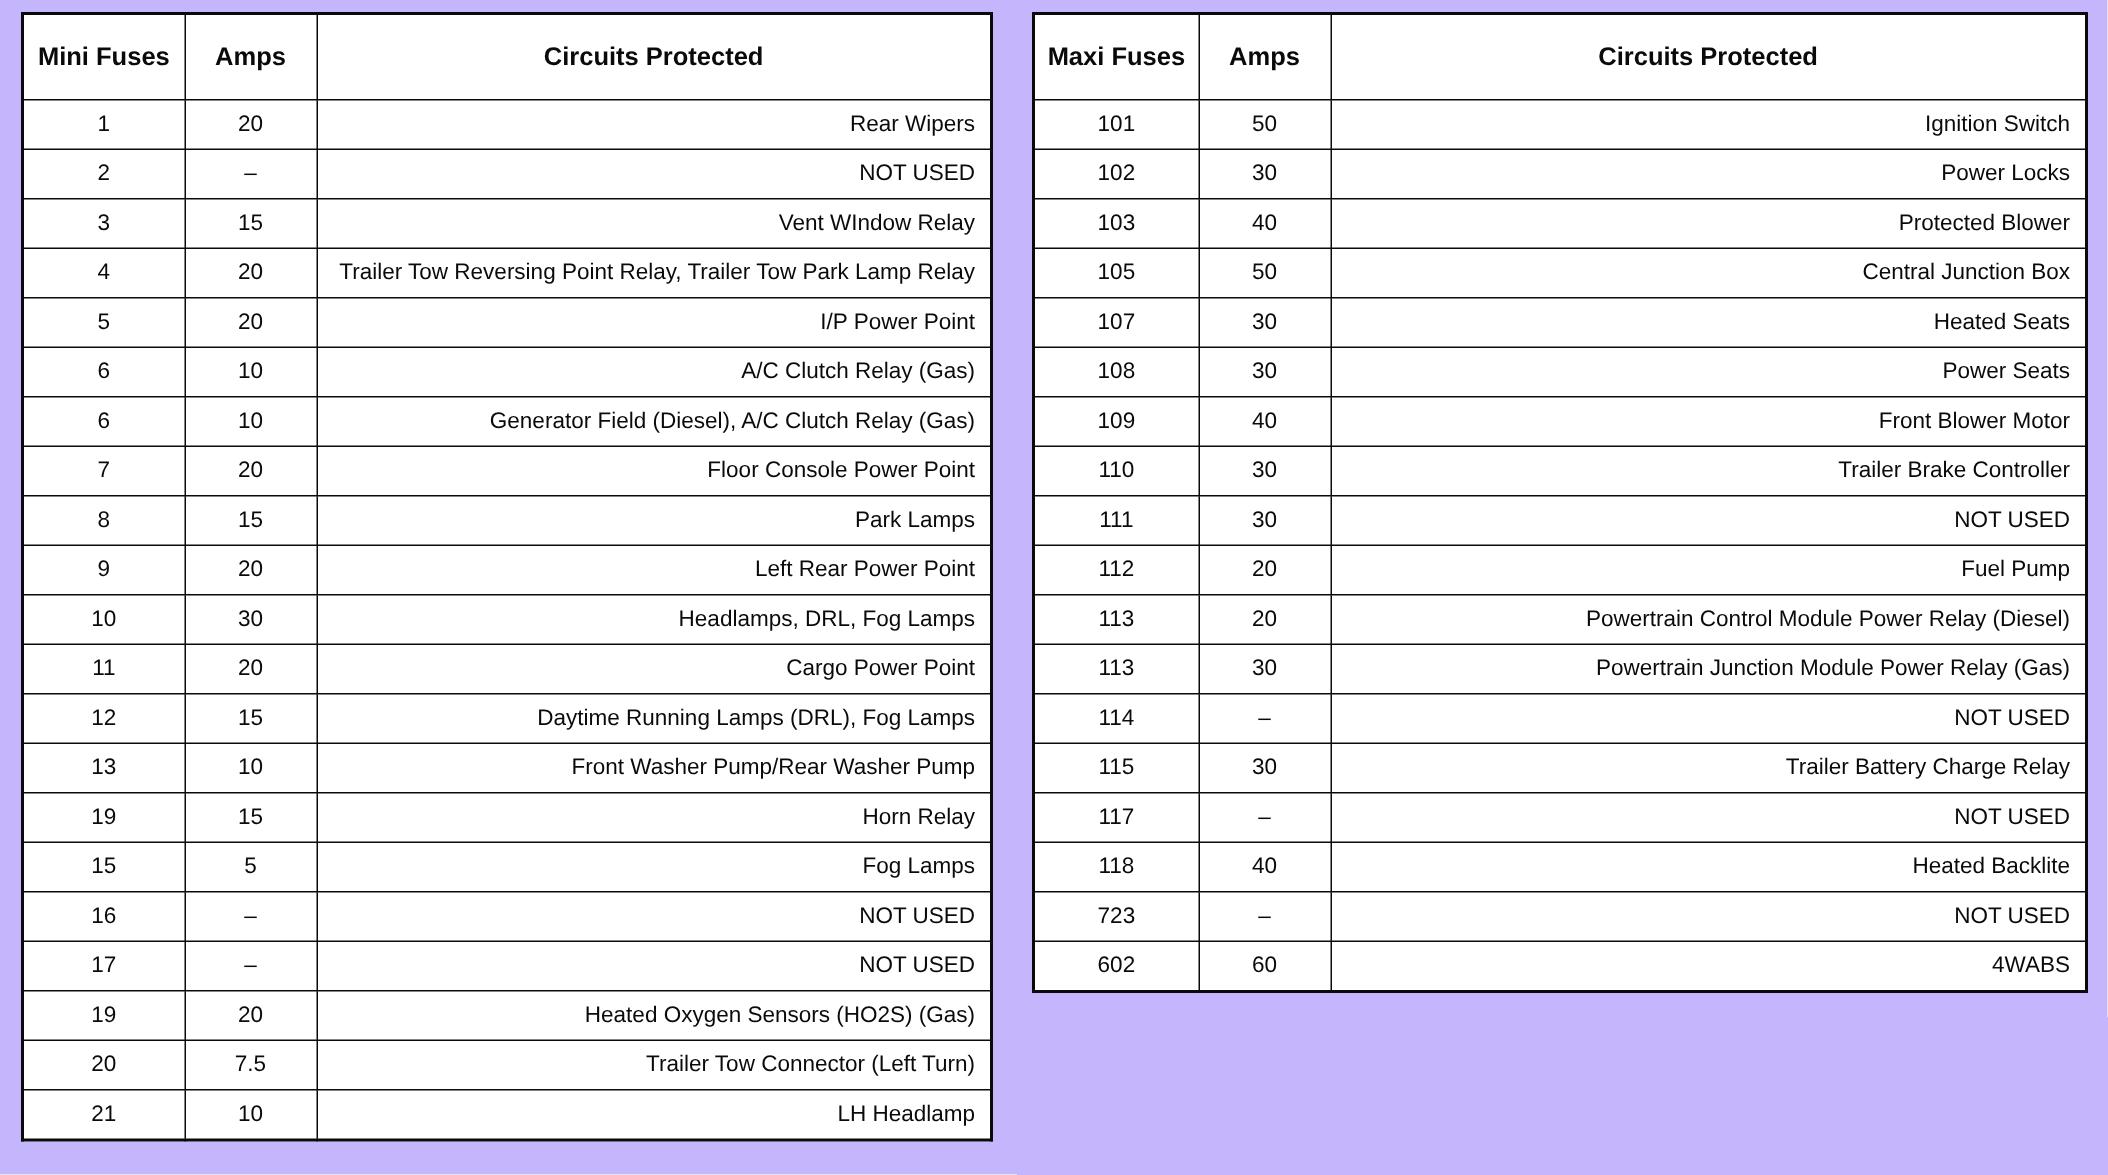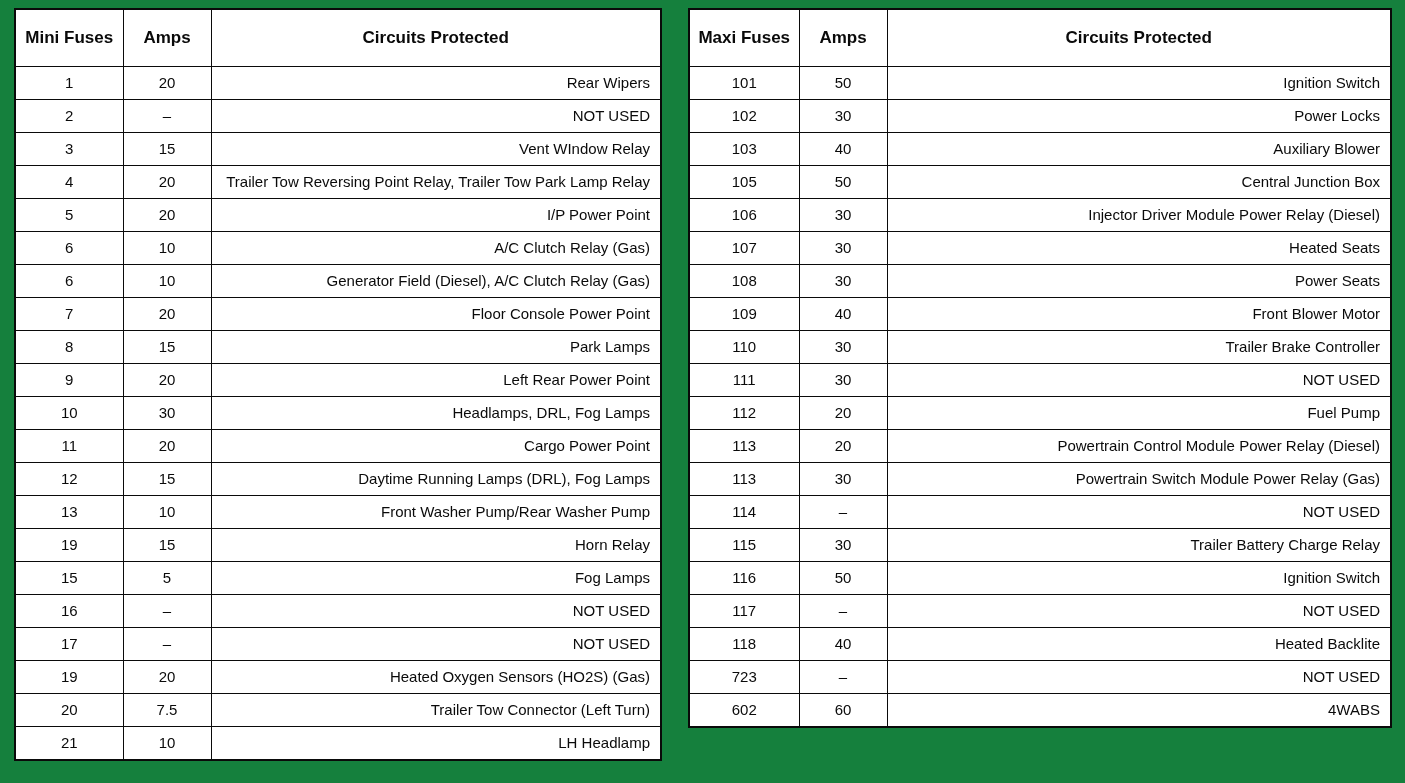--- a/index.html
+++ b/index.html
@@ -6,21 +6,21 @@
     margin: 0;
     padding: 0;
     background: #ffffff;
     font-family: "Liberation Sans", sans-serif;
     color: #0a0a0a;
   }
   .page {
     position: relative;
     width: 1405px;
     height: 783px;
-    background: #15803d;
+    background: #c4b5fd;
     overflow: hidden;
   }
   table.fuse-table {
     position: absolute;
     border-collapse: collapse;
     table-layout: fixed;
     background: #ffffff;
     border: 2px solid #0a0a0a;
   }
   #mini-table { left: 14px; top: 8px; width: 646px; }
@@ -200,33 +200,28 @@
           <td class="circuit">Ignition Switch</td>
         </tr>
         <tr>
           <td class="num">102</td>
           <td class="num">30</td>
           <td class="circuit">Power Locks</td>
         </tr>
         <tr>
           <td class="num">103</td>
           <td class="num">40</td>
-          <td class="circuit">Auxiliary Blower</td>
+          <td class="circuit">Protected Blower</td>
         </tr>
         <tr>
           <td class="num">105</td>
           <td class="num">50</td>
           <td class="circuit">Central Junction Box</td>
         </tr>
         <tr>
-          <td class="num">106</td>
-          <td class="num">30</td>
-          <td class="circuit">Injector Driver Module Power Relay (Diesel)</td>
-        </tr>
-        <tr>
           <td class="num">107</td>
           <td class="num">30</td>
           <td class="circuit">Heated Seats</td>
         </tr>
         <tr>
           <td class="num">108</td>
           <td class="num">30</td>
           <td class="circuit">Power Seats</td>
         </tr>
         <tr>
@@ -250,36 +245,31 @@
           <td class="circuit">Fuel Pump</td>
         </tr>
         <tr>
           <td class="num">113</td>
           <td class="num">20</td>
           <td class="circuit">Powertrain Control Module Power Relay (Diesel)</td>
         </tr>
         <tr>
           <td class="num">113</td>
           <td class="num">30</td>
-          <td class="circuit">Powertrain Switch Module Power Relay (Gas)</td>
+          <td class="circuit">Powertrain Junction Module Power Relay (Gas)</td>
         </tr>
         <tr>
           <td class="num">114</td>
           <td class="num">–</td>
           <td class="circuit">NOT USED</td>
         </tr>
         <tr>
           <td class="num">115</td>
           <td class="num">30</td>
           <td class="circuit">Trailer Battery Charge Relay</td>
-        </tr>
-        <tr>
-          <td class="num">116</td>
-          <td class="num">50</td>
-          <td class="circuit">Ignition Switch</td>
         </tr>
         <tr>
           <td class="num">117</td>
           <td class="num">–</td>
           <td class="circuit">NOT USED</td>
         </tr>
         <tr>
           <td class="num">118</td>
           <td class="num">40</td>
           <td class="circuit">Heated Backlite</td>

